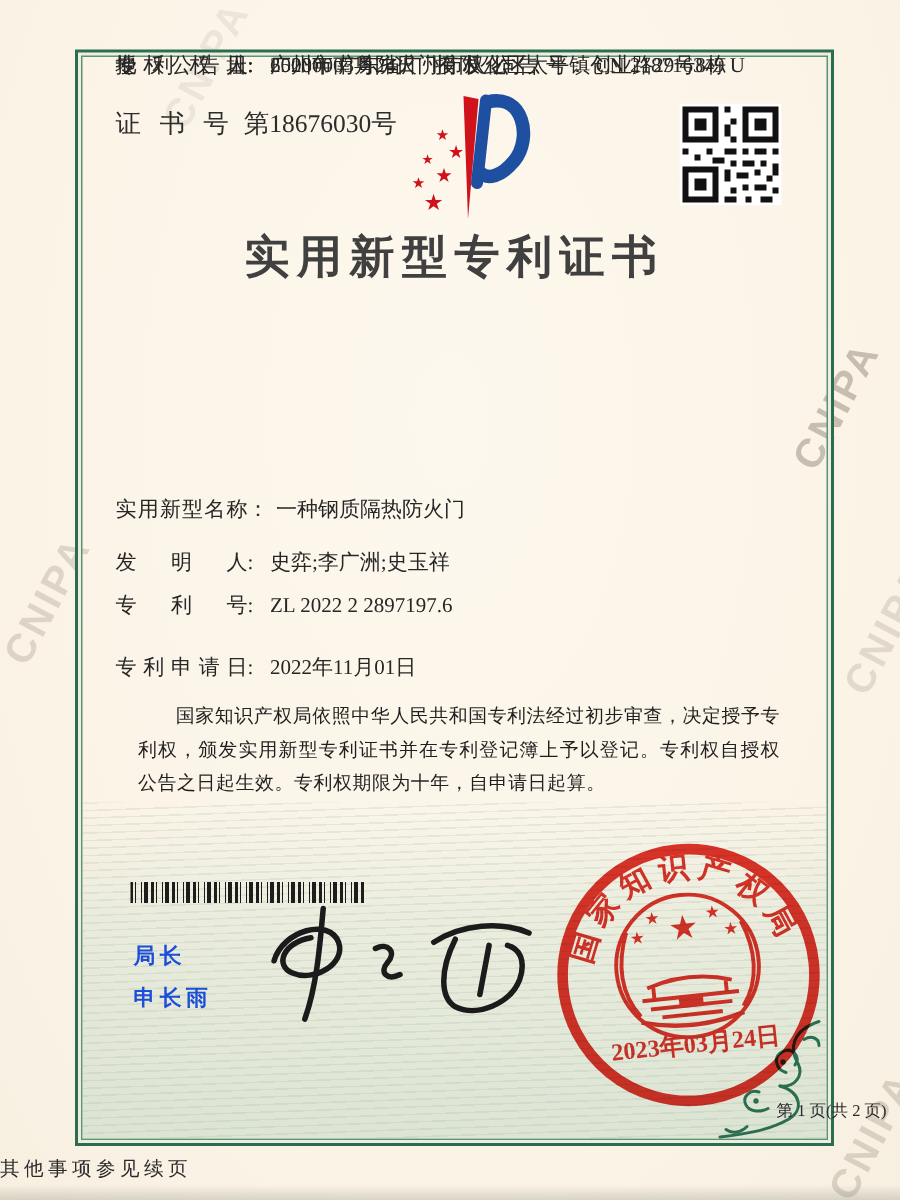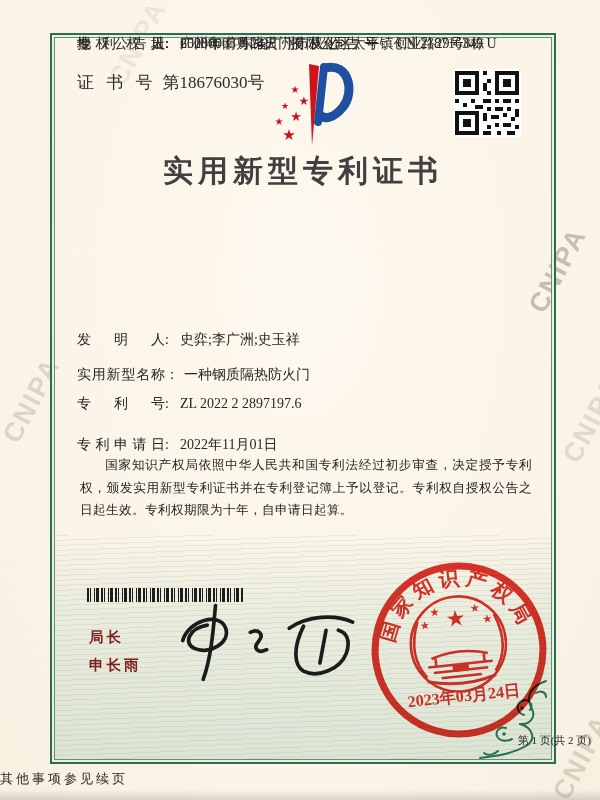--- a/index.html
+++ b/index.html
@@ -34,30 +34,30 @@
   .frow:nth-of-type(4){top:296px;}
   .frow:nth-of-type(5){top:331px;}
   .frow:nth-of-type(6){top:360px;}
   .frow:nth-of-type(7){top:401px;}
   .flabel{display:inline-block;width:88px;text-align:justify;text-align-last:justify;}
   .fsep{display:inline-block;min-width:10px;}
   .fval{margin-left:5px;}
   .fgroup2{margin-left:12px;}
   .body-text{position:absolute;left:28px;top:419px;width:452px;z-index:1;
     font-size:12.6px;line-height:1.8;text-align:justify;color:#1f1f1f;letter-spacing:.4px;}
-  .body-text p{margin:0;text-indent:2em;}
+  .body-text p{margin:12px;text-indent:2em;}
   .barcode{position:absolute;left:35px;top:553px;width:156px;height:14px;z-index:1;
     background:repeating-linear-gradient(90deg,
       #1d1d1d 0 2px, transparent 2px 3px,
       #1d1d1d 3px 4px, transparent 4px 7px,
       #1d1d1d 7px 8px, transparent 8px 9px,
       #1d1d1d 9px 12px, transparent 12px 14px);}
   .officer{position:absolute;left:37px;z-index:1;
     font-family:"Liberation Sans","DejaVu Sans",sans-serif;font-weight:bold;
-    font-size:14.5px;letter-spacing:3px;color:#7f1d1d;}
+    font-size:14.5px;letter-spacing:3px;color:#1d4ed8;}
   .officer.t{top:593px;}
   .officer.n{top:621px;}
   .signature{position:absolute;left:100px;top:562px;width:215px;height:88px;z-index:1;}
   .seal{position:absolute;left:316px;top:524px;width:182px;height:182px;z-index:2;
     transform:rotate(-6deg);opacity:.94;mix-blend-mode:multiply;}
   .pageinfo{position:absolute;left:0;top:698px;width:100%;text-align:right;
     font-size:11px;color:#2a2a2a;z-index:1;margin-left:37px;}
   .flourish{position:absolute;right:4px;bottom:1px;width:72px;height:84px;z-index:1;}
   .footer-note{position:absolute;left:0;top:770px;width:100%;text-align:left;
     font-size:13px;letter-spacing:3px;color:#2a2a2a;}
@@ -139,24 +139,24 @@
         <rect x="62" y="56" width="4" height="4"></rect>
       <rect x="30" y="62" width="8" height="4"></rect>
         <rect x="44" y="62" width="4" height="4"></rect>
         <rect x="54" y="62" width="8" height="4"></rect>
     </g>
   </svg>
 
   <div class="title">实用新型专利证书</div>
 
   <div class="frow">
+    <span class="flabel">实用新型名称</span><span class="fsep">：</span><span class="fval">一种钢质隔热防火门</span>
+  </div>
+  <div class="frow">
     <span class="flabel">发明人</span><span class="fsep">:</span><span class="fval">史弈;李广洲;史玉祥</span>
-  </div>
-  <div class="frow">
-    <span class="flabel">实用新型名称</span><span class="fsep">：</span><span class="fval">一种钢质隔热防火门</span>
   </div>
   <div class="frow">
     <span class="flabel">专利号</span><span class="fsep">:</span><span class="fval">ZL 2022 2 2897197.6</span>
   </div>
   <div class="frow">
     <span class="flabel">专利申请日</span><span class="fsep">:</span><span class="fval">2022年11月01日</span>
   </div>
   <div class="frow">
     <span class="flabel">专利权人</span><span class="fsep">:</span><span class="fval">广州市南粤防火门有限公司</span>
   </div>

